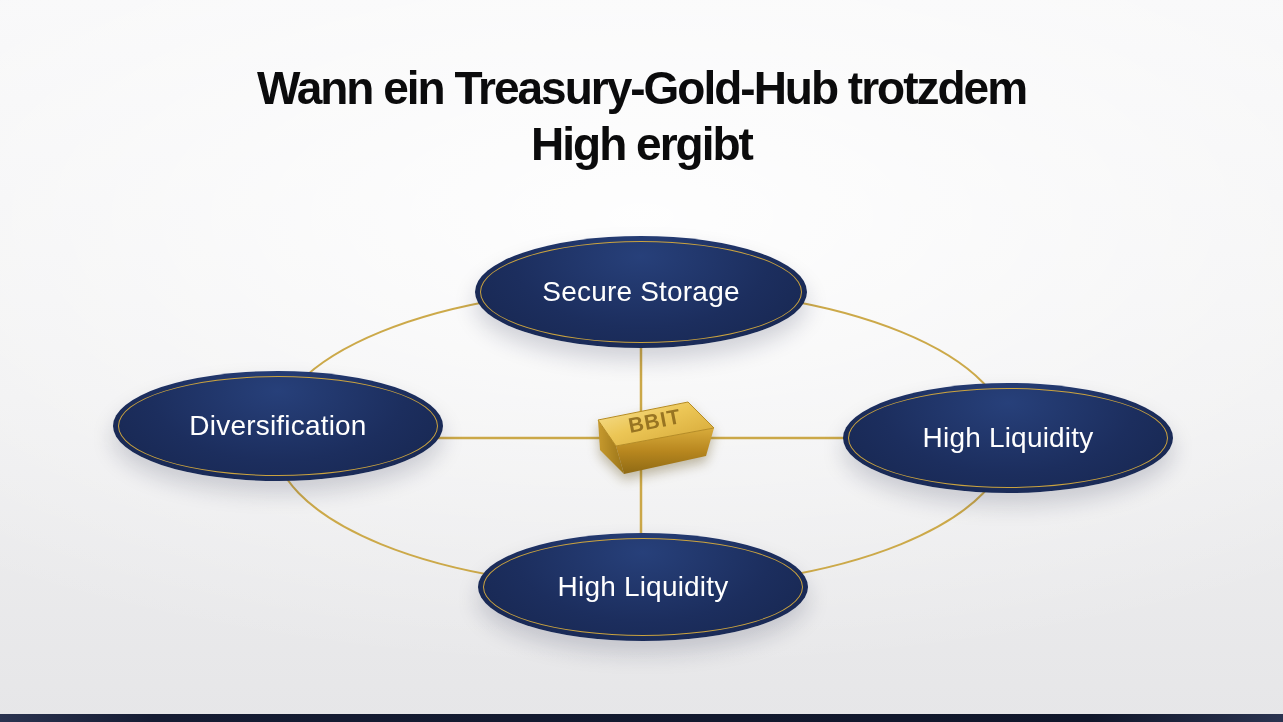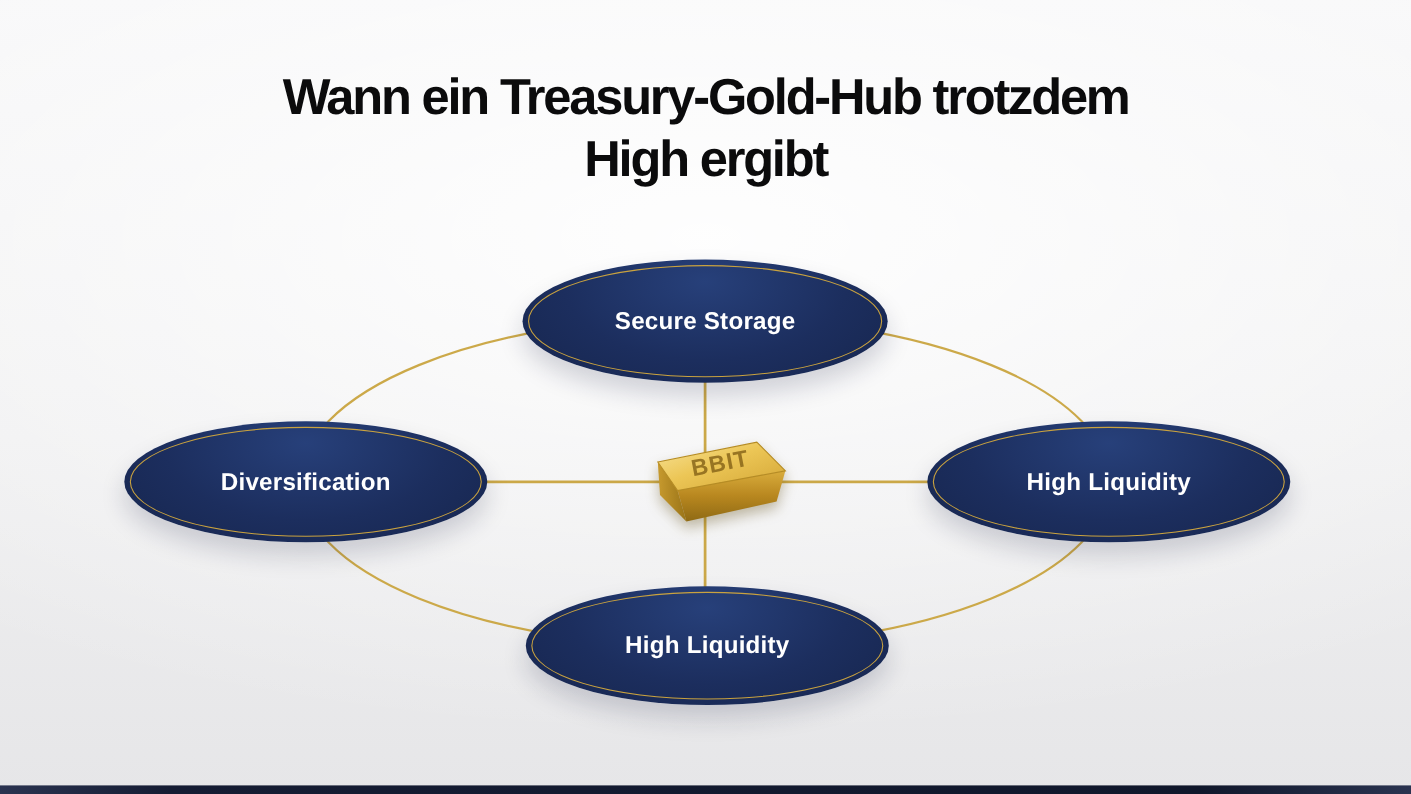--- a/index.html
+++ b/index.html
@@ -54,28 +54,28 @@
   .node::before {
     content: "";
     position: absolute;
     inset: 5px;
     border: 1.6px solid #c9a23f;
     border-radius: 50%;
     pointer-events: none;
   }
   .node-label {
     color: #ffffff;
-    font-size: 22px;
-    font-weight: 700;
+    font-size: 28px;
+    font-weight: 400;
     letter-spacing: 0.2px;
     white-space: nowrap;
   }
 
   .node-top    { left: 475px; top: 236px; width: 332px; height: 112px; }
-  .node-left   { left: 113px; top: 383px; width: 330px; height: 110px; }
+  .node-left   { left: 113px; top: 371px; width: 330px; height: 110px; }
   .node-right  { left: 843px; top: 383px; width: 330px; height: 110px; }
   .node-bottom { left: 478px; top: 533px; width: 330px; height: 108px; }
 
   .gold-bar {
     position: absolute;
     left: 570px;
     top: 388px;
     width: 156px;
     height: 98px;
     filter: drop-shadow(0 6px 6px rgba(90, 70, 10, 0.35));

